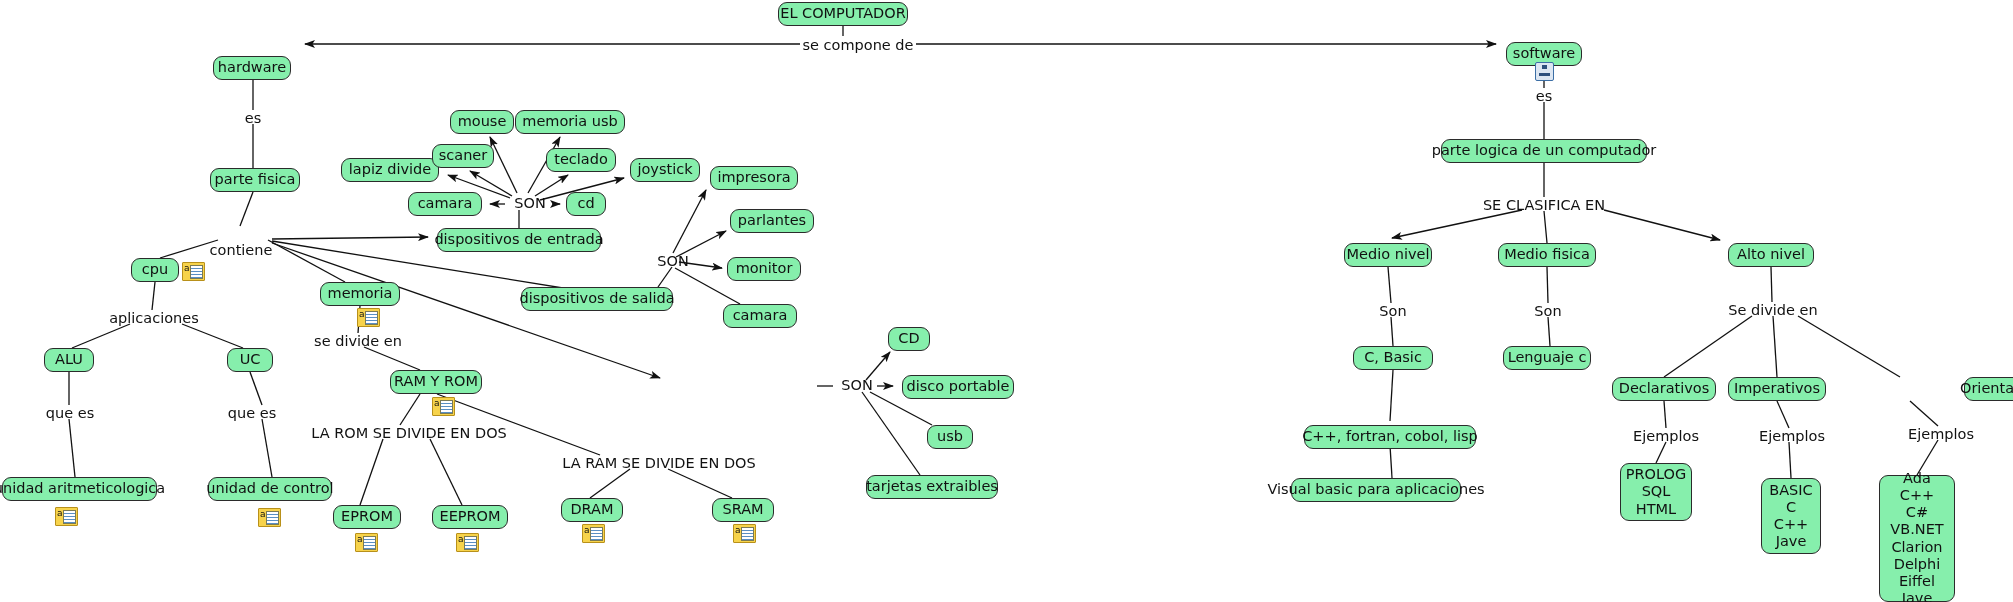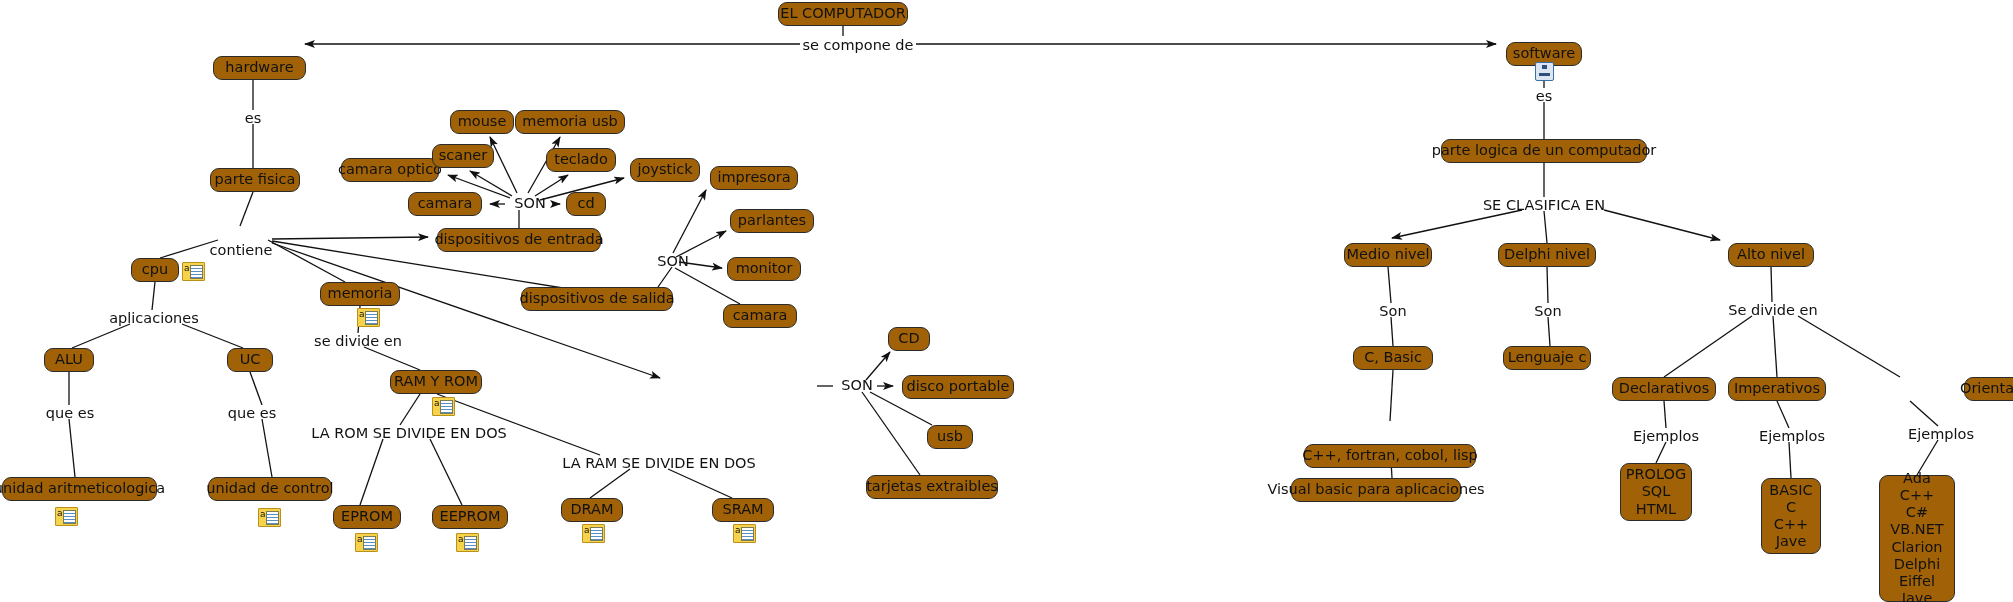--- a/index.html
+++ b/index.html
@@ -19,21 +19,21 @@
     position: absolute;
     left: 0;
     top: 0;
     width: 2013px;
     height: 602px;
     pointer-events: none;
   }
   .node {
     position: absolute;
     box-sizing: border-box;
-    background: #a16207;
+    background: #86efac;
     border: 1px solid #2b2b2b;
     border-radius: 9px;
     color: #111111;
     font-size: 14.5px;
     line-height: 1.18;
     display: flex;
     align-items: center;
     justify-content: center;
     text-align: center;
     padding: 2px 7px;
@@ -200,59 +200,59 @@
       <line x1="1664" y1="401" x2="1666" y2="428"></line>
       <line x1="1666" y1="442" x2="1656" y2="463"></line>
       <line x1="1777" y1="401" x2="1789" y2="428"></line>
       <line x1="1789" y1="442" x2="1791" y2="478"></line>
       <line x1="1910" y1="401" x2="1938" y2="426"></line>
       <line x1="1938" y1="440" x2="1917" y2="475"></line>
     </g>
   </svg>
 
   <div class="node" style="left:778px;top:2px;width:130px;height:24px">EL COMPUTADOR</div>
-  <div class="node" style="left:213px;top:56px;width:93px;height:24px">hardware</div>
+  <div class="node" style="left:213px;top:56px;width:78px;height:24px">hardware</div>
   <div class="node" style="left:1506px;top:42px;width:76px;height:24px">software</div>
   <div class="node" style="left:210px;top:168px;width:90px;height:24px">parte fisica</div>
   <div class="node" style="left:1441px;top:139px;width:206px;height:24px">parte logica de un computador</div>
   <div class="node" style="left:131px;top:258px;width:48px;height:24px">cpu</div>
   <div class="node" style="left:320px;top:282px;width:80px;height:24px">memoria</div>
   <div class="node" style="left:44px;top:348px;width:50px;height:24px">ALU</div>
   <div class="node" style="left:227px;top:348px;width:46px;height:24px">UC</div>
   <div class="node" style="left:390px;top:370px;width:92px;height:24px">RAM Y ROM</div>
   <div class="node" style="left:2px;top:477px;width:155px;height:24px">unidad aritmeticologica</div>
   <div class="node" style="left:208px;top:477px;width:124px;height:24px">unidad de control</div>
   <div class="node" style="left:333px;top:505px;width:68px;height:24px">EPROM</div>
   <div class="node" style="left:432px;top:505px;width:76px;height:24px">EEPROM</div>
   <div class="node" style="left:561px;top:498px;width:62px;height:24px">DRAM</div>
   <div class="node" style="left:712px;top:498px;width:62px;height:24px">SRAM</div>
-  <div class="node" style="left:341px;top:158px;width:98px;height:24px">camara optico</div>
+  <div class="node" style="left:341px;top:158px;width:98px;height:24px">lapiz divide</div>
   <div class="node" style="left:432px;top:144px;width:62px;height:24px">scaner</div>
   <div class="node" style="left:450px;top:110px;width:64px;height:24px">mouse</div>
   <div class="node" style="left:515px;top:110px;width:110px;height:24px">memoria usb</div>
   <div class="node" style="left:546px;top:148px;width:70px;height:24px">teclado</div>
   <div class="node" style="left:630px;top:158px;width:70px;height:24px">joystick</div>
   <div class="node" style="left:408px;top:192px;width:74px;height:24px">camara</div>
   <div class="node" style="left:566px;top:192px;width:40px;height:24px">cd</div>
   <div class="node" style="left:437px;top:228px;width:164px;height:24px">dispositivos de entrada</div>
   <div class="node" style="left:710px;top:166px;width:88px;height:24px">impresora</div>
   <div class="node" style="left:730px;top:209px;width:84px;height:24px">parlantes</div>
   <div class="node" style="left:727px;top:257px;width:74px;height:24px">monitor</div>
   <div class="node" style="left:723px;top:304px;width:74px;height:24px">camara</div>
   <div class="node" style="left:521px;top:287px;width:152px;height:24px">dispositivos de salida</div>
   <div class="node" style="left:888px;top:327px;width:42px;height:24px">CD</div>
   <div class="node" style="left:902px;top:375px;width:112px;height:24px">disco portable</div>
   <div class="node" style="left:927px;top:425px;width:46px;height:24px">usb</div>
   <div class="node" style="left:866px;top:475px;width:132px;height:24px">tarjetas extraibles</div>
   <div class="node" style="left:1344px;top:243px;width:88px;height:24px">Medio nivel</div>
-  <div class="node" style="left:1498px;top:243px;width:98px;height:24px">Delphi nivel</div>
+  <div class="node" style="left:1498px;top:243px;width:98px;height:24px">Medio fisica</div>
   <div class="node" style="left:1728px;top:243px;width:86px;height:24px">Alto nivel</div>
   <div class="node" style="left:1353px;top:346px;width:80px;height:24px">C, Basic</div>
   <div class="node" style="left:1503px;top:346px;width:88px;height:24px">Lenguaje c</div>
-  <div class="node" style="left:1304px;top:444px;width:172px;height:24px">C++, fortran, cobol, lisp</div>
+  <div class="node" style="left:1304px;top:425px;width:172px;height:24px">C++, fortran, cobol, lisp</div>
   <div class="node" style="left:1291px;top:478px;width:170px;height:24px">Visual basic para aplicaciones</div>
   <div class="node" style="left:1612px;top:377px;width:104px;height:24px">Declarativos</div>
   <div class="node" style="left:1728px;top:377px;width:98px;height:24px">Imperativos</div>
   <div class="node" style="left:1964px;top:377px;width:156px;height:24px">Orientada a objectivos</div>
   <div class="node" style="left:1620px;top:463px;width:72px;height:58px">PROLOG
 SQL
 HTML</div>
   <div class="node" style="left:1761px;top:478px;width:60px;height:76px">BASIC
 C
 C++

